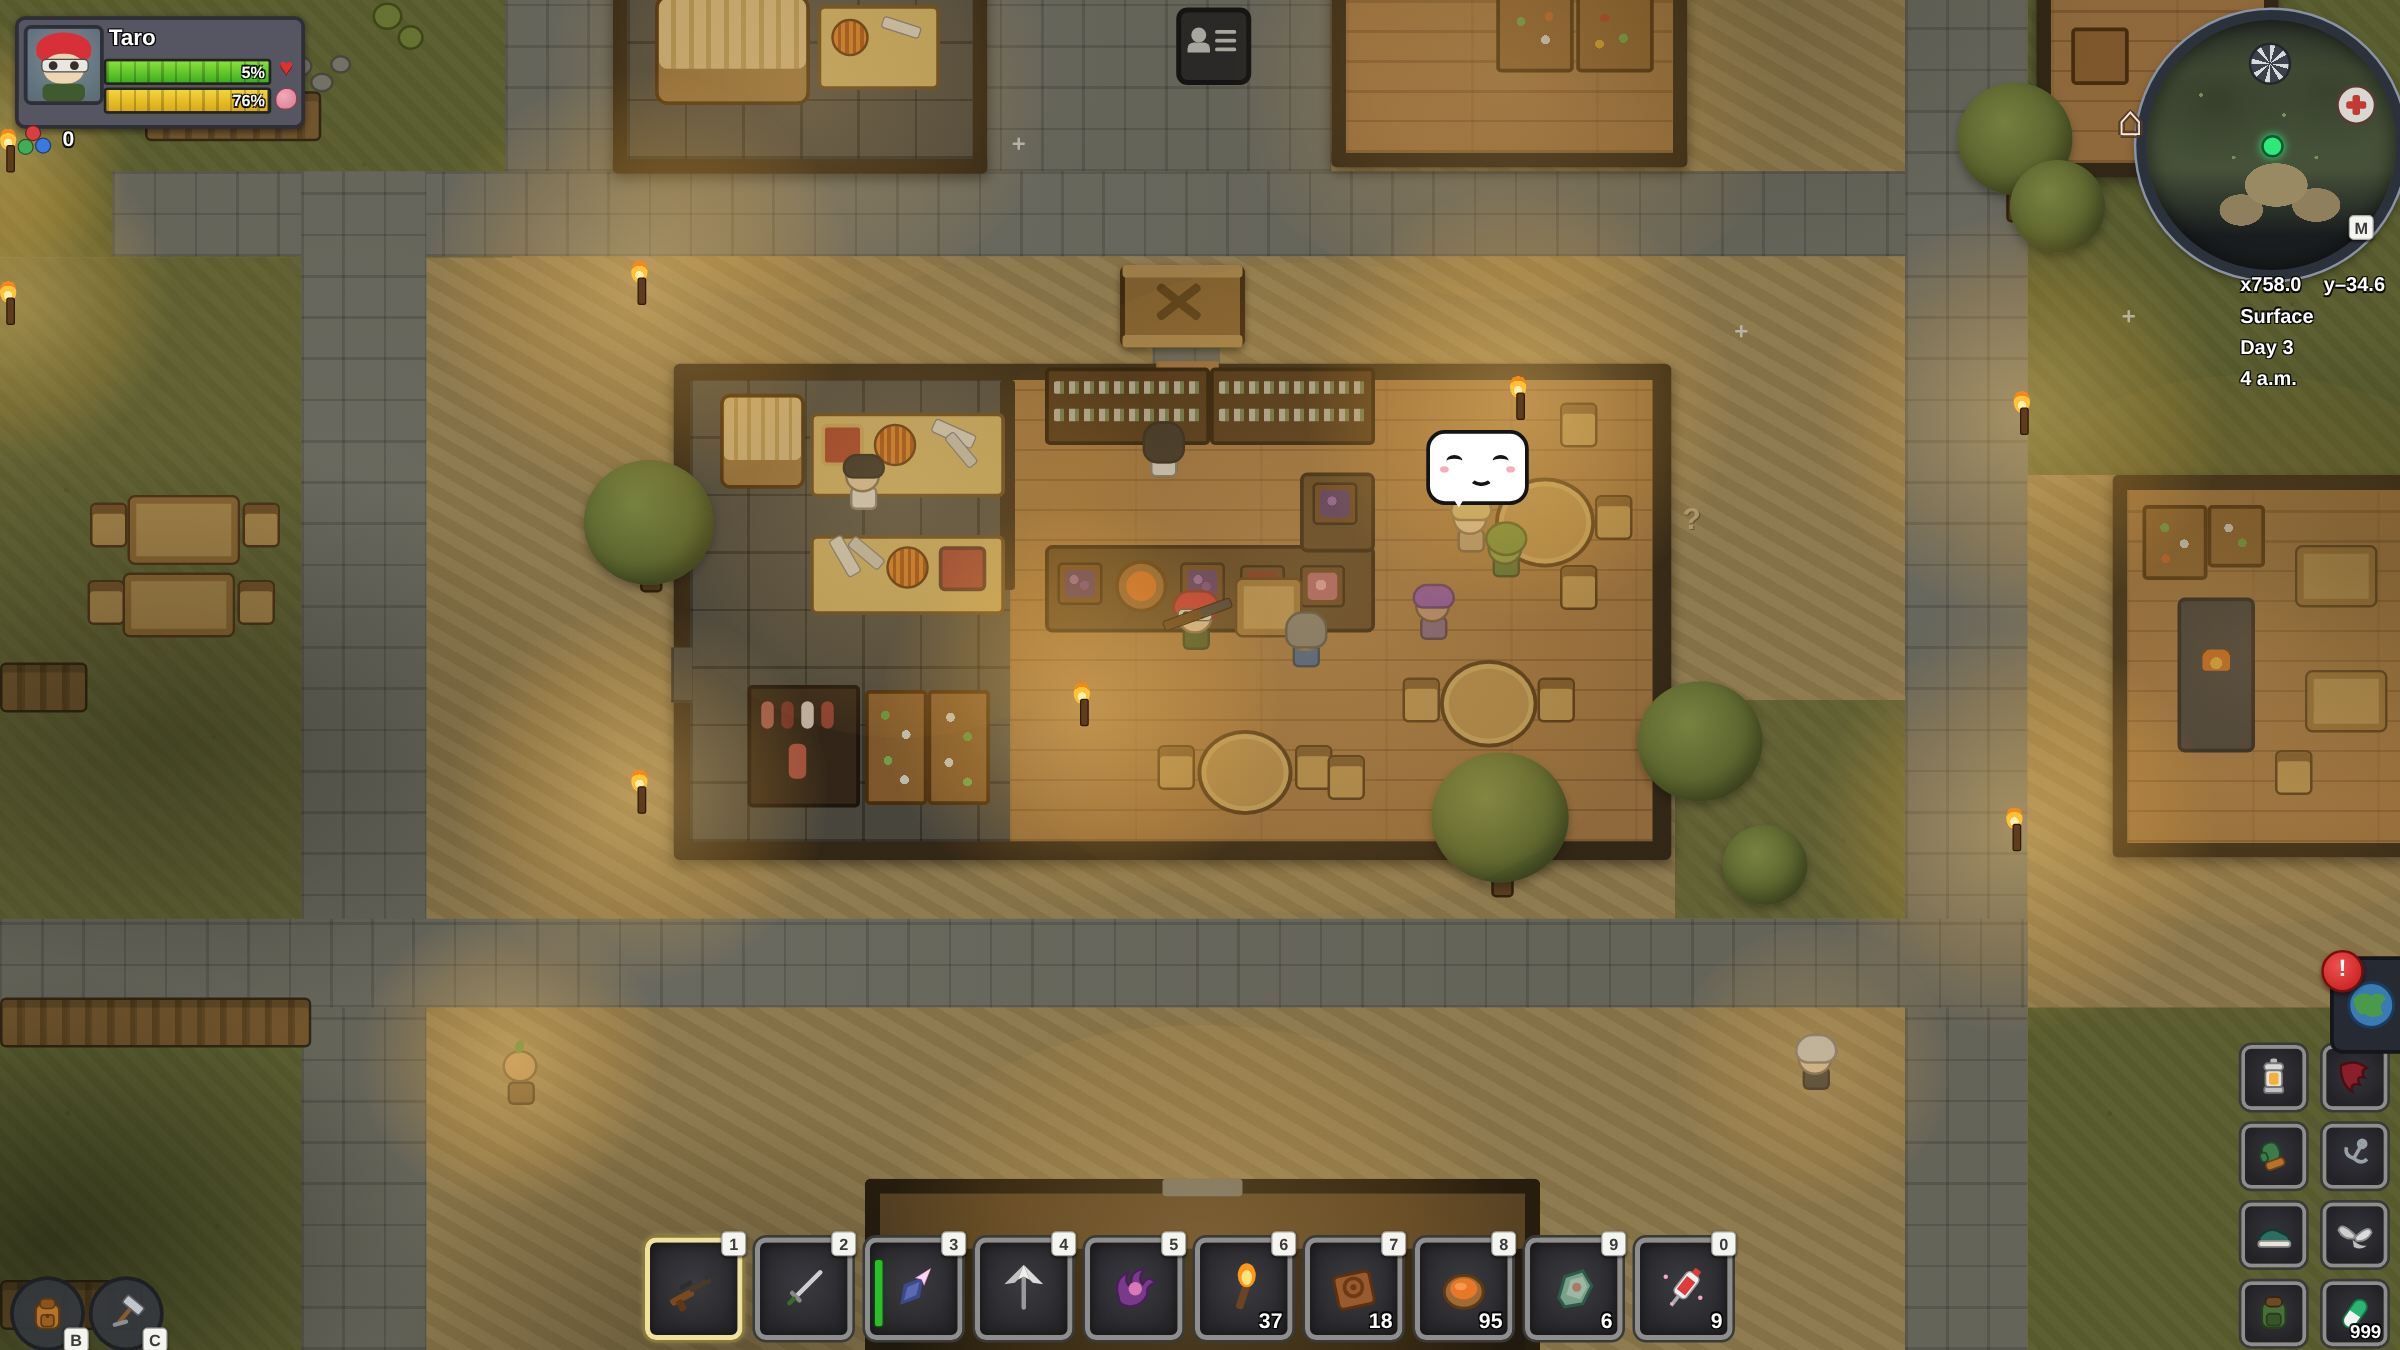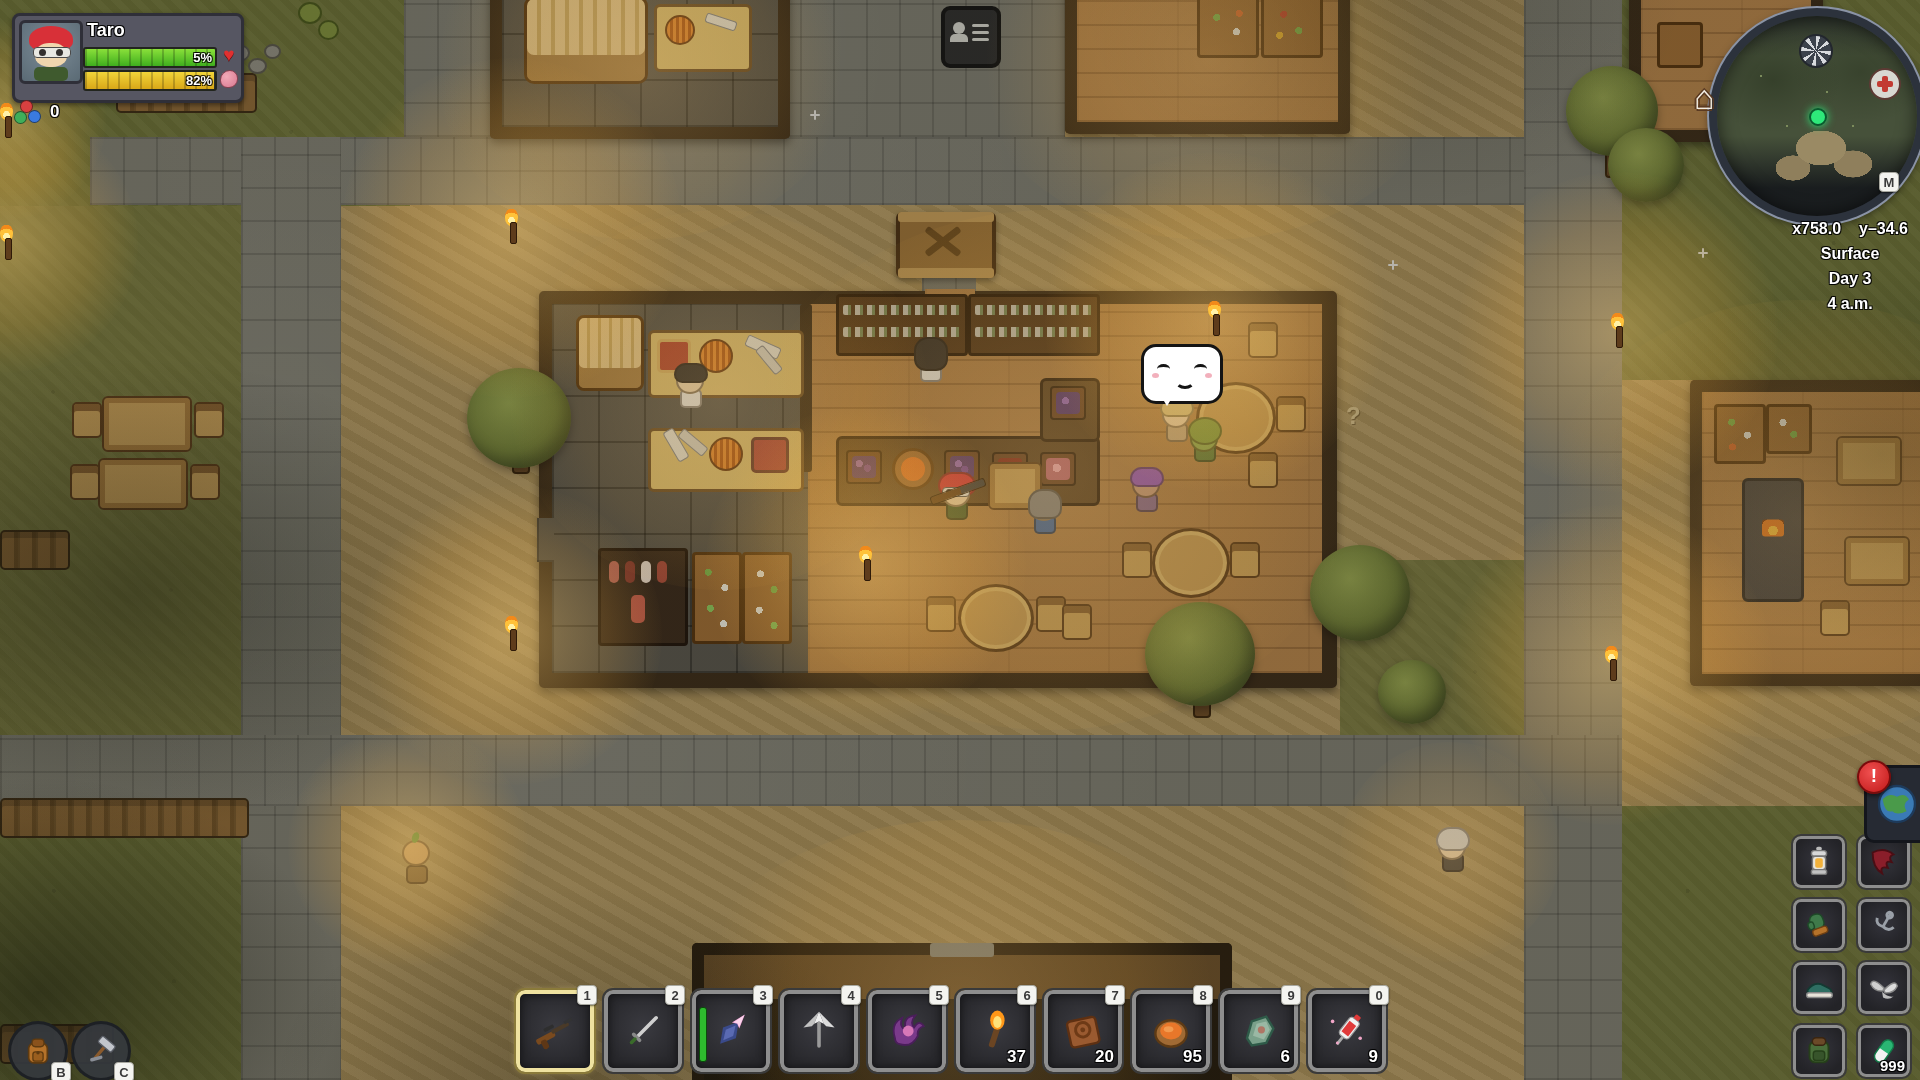--- a/index.html
+++ b/index.html
@@ -135,21 +135,21 @@
     linear-gradient(rgba(18,20,26,.55), transparent 20%, transparent 60%, rgba(18,20,26,.85) 86%);}
   .mm-spiral{position:absolute;left:82px;top:18px;width:30px;height:30px;border-radius:50%;border:2px solid #23272e;
     background:repeating-conic-gradient(#d8dade 0 16deg, #3c424c 16deg 45deg);}
   .mm-cross{position:absolute;left:152px;top:52px;width:28px;height:28px;border-radius:50%;background:#d8d8d2;border:2px solid #5c3a34;}
   .mm-cross:before,.mm-cross:after{content:'';position:absolute;background:#c23a32;border-radius:2px;}
   .mm-cross:before{left:6px;top:11px;width:16px;height:6px;}
   .mm-cross:after{left:11px;top:6px;width:6px;height:16px;}
   .mm-dot{position:absolute;left:92px;top:92px;width:14px;height:14px;border-radius:50%;background:#2ee87a;border:2px solid #0a5a2e;box-shadow:0 0 8px #2ee87a;}
   .mm-home{position:absolute;left:1694px;top:80px;z-index:51;font-size:34px;line-height:34px;color:#f2ede4;
     text-shadow:-2px 0 0 #5a3a22,2px 0 0 #5a3a22,0 -2px 0 #5a3a22,0 2px 0 #5a3a22;}
-  .mm-info{position:absolute;right:12px;top:216px;z-index:50;text-align:center;}
+  .mm-info{position:absolute;right:12px;top:216px;z-index:50;text-align:left;}
   .mm-info .row{font-size:16px;line-height:25px;}
   .mm-coords{display:flex;gap:18px;justify-content:flex-end;}
   
   .hotbar{position:absolute;left:516px;top:990px;display:flex;gap:10px;z-index:50;}
   .slot{position:relative;width:78px;height:82px;border:4px solid #8e8e8e;outline:2px solid #3a3a3a;border-radius:9px;
     background:radial-gradient(circle at 50% 45%, #3a3a40, #28282c 75%);box-shadow:inset 0 0 10px rgba(0,0,0,.6);box-sizing:border-box;}
   .slot.selected{border-color:#efe2a0;outline-color:#8a7a3a;box-shadow:inset 0 0 10px rgba(0,0,0,.6),0 0 6px rgba(240,220,140,.5);}
   .slot .icon{position:absolute;left:50%;top:50%;transform:translate(-50%,-50%);width:48px;height:48px;}
   .slot .icon svg{width:100%;height:100%;}
   .slot .keycap{top:-9px;right:-7px;}
@@ -476,21 +476,21 @@
     <span class="fill hp" style="width: 100%;"></span>
     <span class="seg"></span>
     <span class="bar-text gtext">5%</span>
   </div>
   <span class="bar-ico" style="top:29px">
       <span class="heart-ch">♥</span>
     </span>
   <div class="bar" style="top:54px">
     <span class="fill fd" style="width: 99%;"></span>
     <span class="seg"></span>
-    <span class="bar-text gtext">82%</span>
+    <span class="bar-text gtext">76%</span>
   </div>
   <span class="bar-ico" style="top:52px">
       <span class="stomach-ch"></span>
     </span>
 </div>
 <div class="coins">
   <span class="c" style="left:6px;top:2px;background:#d84040"></span>
   <span class="c" style="left:0;top:13px;background:#3fae5a"></span>
   <span class="c" style="left:14px;top:12px;background:#3a7ae0"></span>
   <span class="count gtext">0</span>
@@ -575,21 +575,21 @@
     </div>
     <div class="slot">
       <span class="icon"><svg viewBox="0 0 40 40">
           <g transform="rotate(-12 20 20)">
             <rect x="8" y="10" width="24" height="22" rx="3" fill="#9a5a30" stroke="#5e3012" stroke-width="2"></rect>
             <circle cx="20" cy="19" r="6" fill="none" stroke="#6e3a16" stroke-width="2.5"></circle>
             <circle cx="20" cy="19" r="2" fill="#6e3a16"></circle>
           </g>
         </svg></span>
       <span class="keycap">7</span>
-      <span class="count gtext">20</span>
+      <span class="count gtext">18</span>
     </div>
     <div class="slot">
       <span class="icon"><svg viewBox="0 0 40 40">
           <ellipse cx="20" cy="22" rx="13" ry="11" fill="#a06a34" stroke="#5e3a14" stroke-width="2"></ellipse>
           <ellipse cx="20" cy="20" rx="9" ry="7" fill="#e8772a"></ellipse>
           <ellipse cx="18" cy="18.5" rx="4" ry="2.5" fill="#f29a4e"></ellipse>
         </svg></span>
       <span class="keycap">8</span>
       <span class="count gtext">95</span>
     </div>

